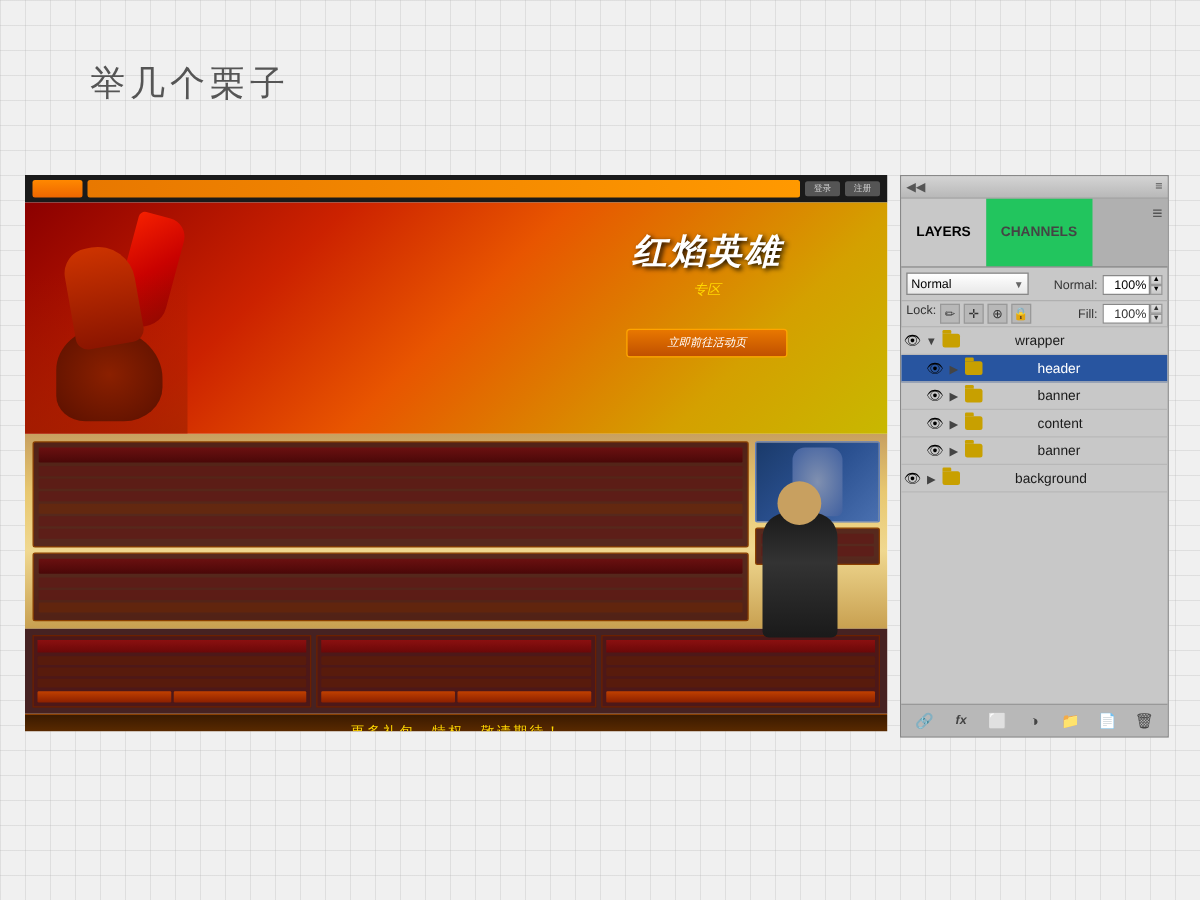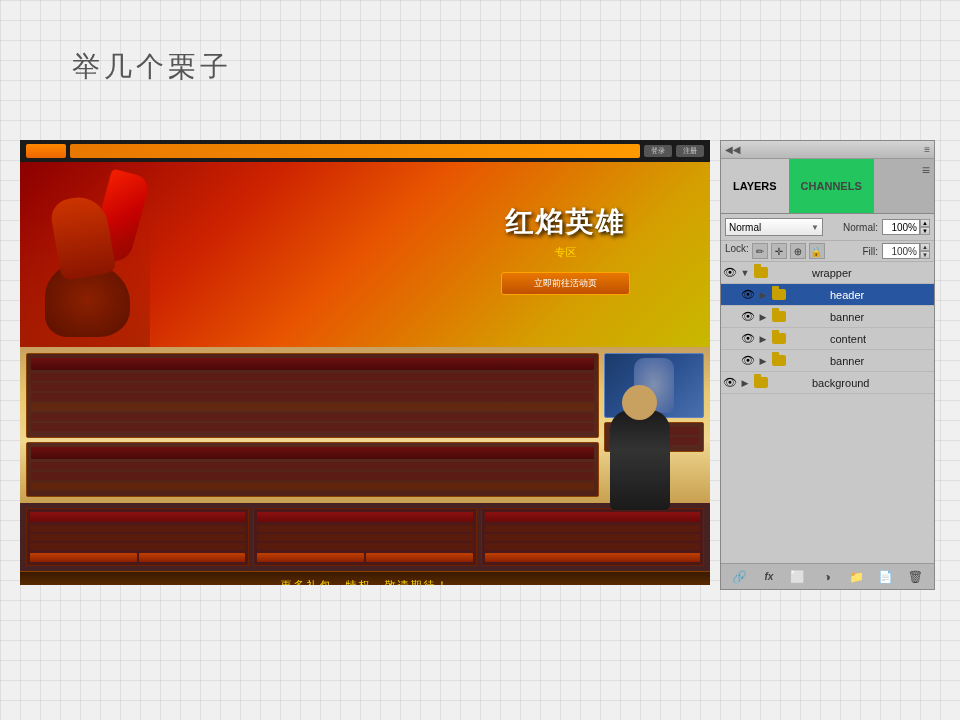--- a/index.html
+++ b/index.html
@@ -136,42 +136,43 @@
       width: 55px;
       height: 80px;
       background: linear-gradient(180deg, #cc3300, #8b1500);
       border-radius: 20px 30px 10px 10px;
       transform: rotate(-10deg);
     }
 
     .hero-title-area {
       position: absolute;
       right: 80px;
-      top: 41px;
+      top: 20px;
       text-align: center;
+      font-style: italic;
     }
 
     .hero-main-title {
       font-size: 28px;
       font-weight: bold;
       color: #fff;
       text-shadow: 2px 2px 4px #000;
       font-family: 'SimHei', sans-serif;
       letter-spacing: 2px;
     }
 
     .hero-sub-title {
       font-size: 11px;
       color: #ffd700;
       margin-top: 4px;
     }
 
     .hero-btn {
       display: inline-block;
-      margin-top: 12px;
+      margin-top: 24px;
       padding: 4px 32px;
       background: linear-gradient(#e87700, #c05000);
       color: #fff;
       font-size: 9px;
       border-radius: 3px;
       border: 1px solid #ffa500;
     }
 
     
     .red-cape {
@@ -395,21 +396,21 @@
     }
 
     .ps-tab.inactive {
       background: #22c55e;
       color: #444;
     }
 
     
     .ps-blend-row {
       display: flex;
-      align-items: center;
+      align-items: flex-end;
       padding: 4px 4px;
       gap: 20px;
       border-bottom: 1px solid #b0b0b0;
     }
 
     .ps-select {
       width: 105px;
       height: 18px;
       background: linear-gradient(#fff, #e8e8e8);
       border: 1px solid #888;

